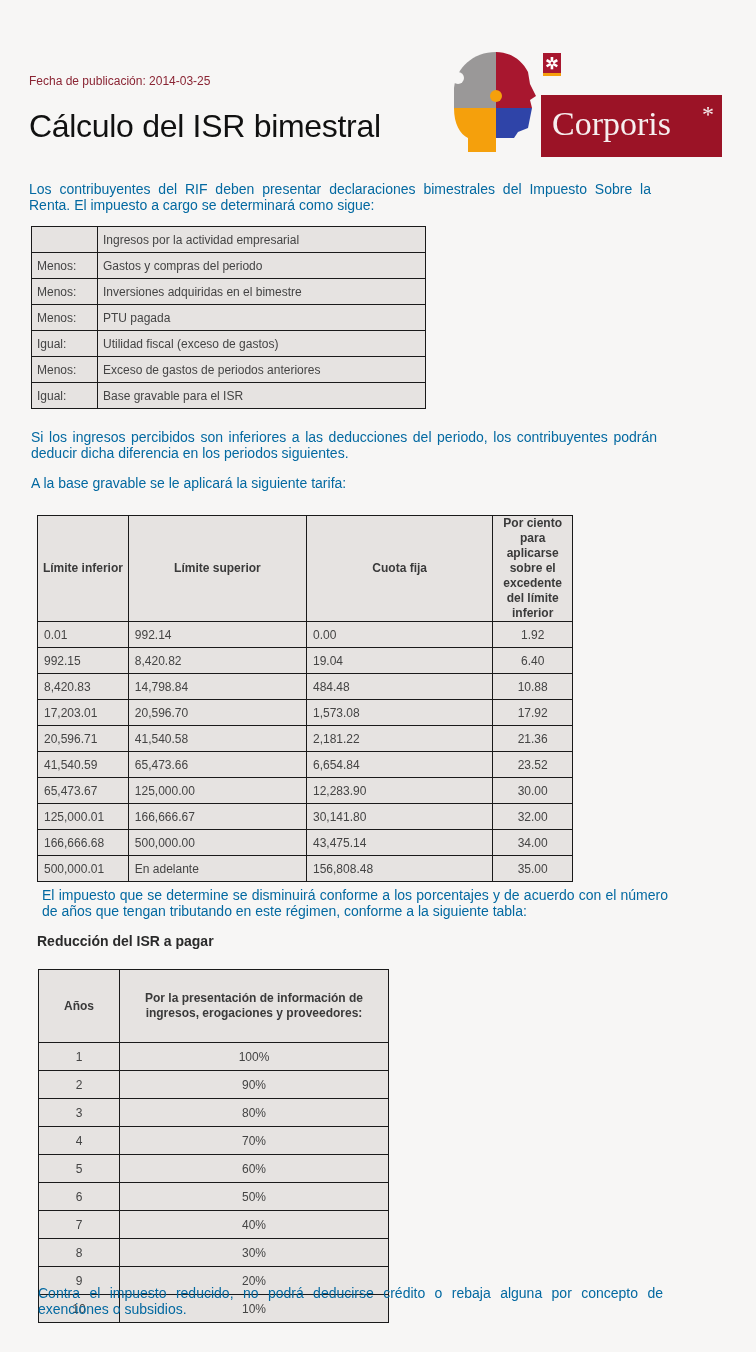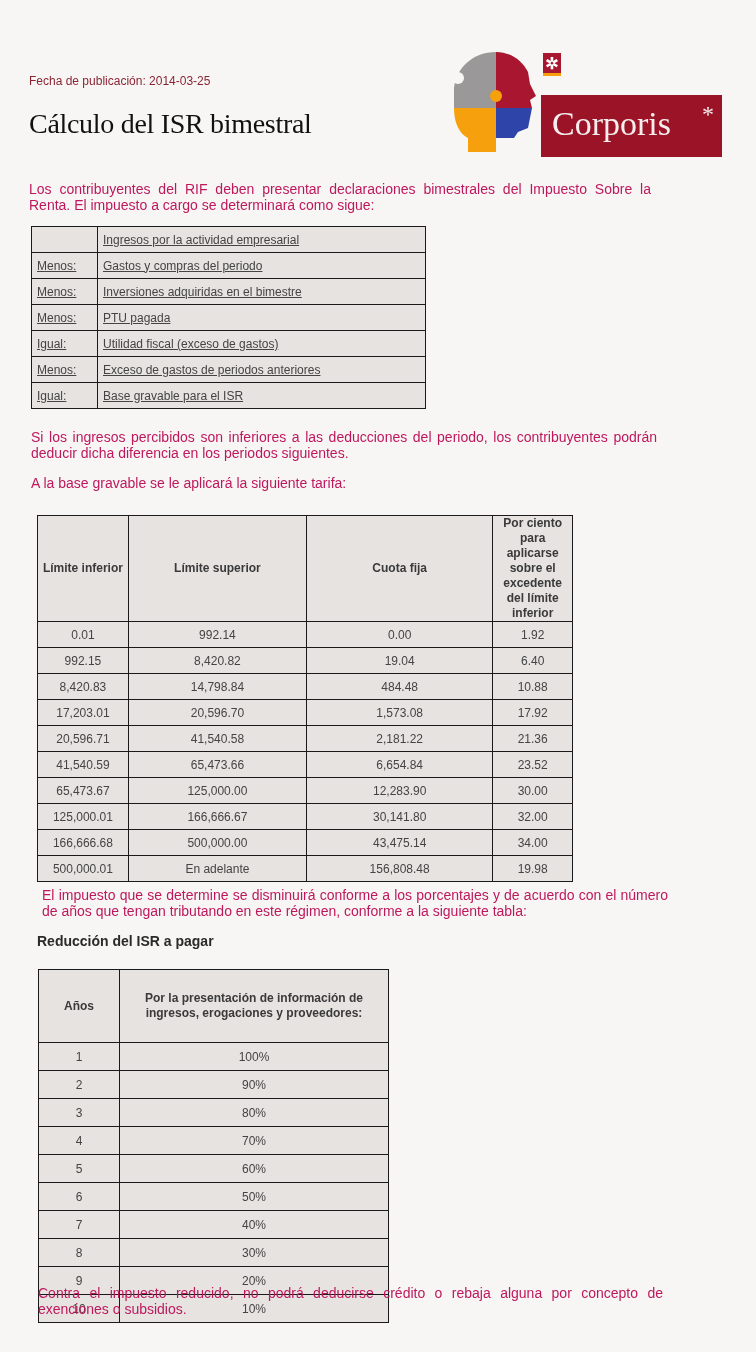--- a/index.html
+++ b/index.html
@@ -3,29 +3,29 @@
 <meta charset="utf-8">
 <style>
   html, body { margin:0; padding:0; }
   body {
     width:756px; height:1352px; position:relative; overflow:hidden;
     background:#f7f6f5;
     font-family:"Liberation Sans", sans-serif; color:#3a3a3a;
   }
   .abs { position:absolute; }
   .date { left:29px; top:74px; font-size:12px; color:#8a2433; }
-  .title { left:29px; top:108px; font-family:Liberation Serif, serif; font-size:28px; color:#111; letter-spacing:-0.3px; }
+  .title { left:29px; top:108px; font-family:Liberation Sans, sans-serif; font-size:32px; color:#111; letter-spacing:-0.3px; }
   .logo { left:448px; top:48px; width:278px; height:112px; }
-  .para { font-size:14px; line-height:16px; color:#be185d; text-align:justify; }
+  .para { font-size:14px; line-height:16px; color:#0369a1; text-align:justify; }
   table { border-collapse:collapse; position:absolute; font-size:12px; color:#444; }
   td, th { border:1px solid #1a1a1a; background:#e6e3e1; }
-  .t1 td { height:25px; padding:0 5px;text-decoration:underline; }
+  .t1 td { height:25px; padding:0 5px; }
   .t1 td.lab { width:55px; }
   .t2 th { font-weight:bold; color:#3a3a3a; font-size:12px; line-height:15px; height:70px; }
-  .t2 td { height:25px; text-align:center; padding:0 6px; }
+  .t2 td { height:25px; text-align:left; padding:0 6px; }
   .t2 td.pct { text-align:center; }
   .t3 th { font-weight:bold; color:#3a3a3a; font-size:12px; line-height:15px; height:40px; }
   .t3 td { height:25px; text-align:center; }
   .subhead { left:37px; top:933px; font-size:14px; font-weight:bold; color:#2a2a2a; }
 </style>
 </head>
 <body>
 
 <div class="abs date">Fecha de publicación: 2014-03-25</div>
 <div class="abs title">Cálculo del ISR bimestral</div>
@@ -149,21 +149,21 @@
     <tr>
         <td>166,666.68</td>
         <td>500,000.00</td>
         <td>43,475.14</td>
         <td class="pct">34.00</td>
       </tr>
     <tr>
         <td>500,000.01</td>
         <td>En adelante</td>
         <td>156,808.48</td>
-        <td class="pct">19.98</td>
+        <td class="pct">35.00</td>
       </tr>
   </tbody>
 </table>
 
 <div class="abs para" style="left:36px;top:887px;width:626px;margin-left:6px;">El impuesto que se determine se disminuirá conforme a los porcentajes y de acuerdo con el número de años que tengan tributando en este régimen, conforme a la siguiente tabla:</div>
 <div class="abs subhead">Reducción del ISR  a pagar</div>
 
 <table class="t3" style="left:38px;top:969px;width:351px;">
   <thead>
     <tr>

